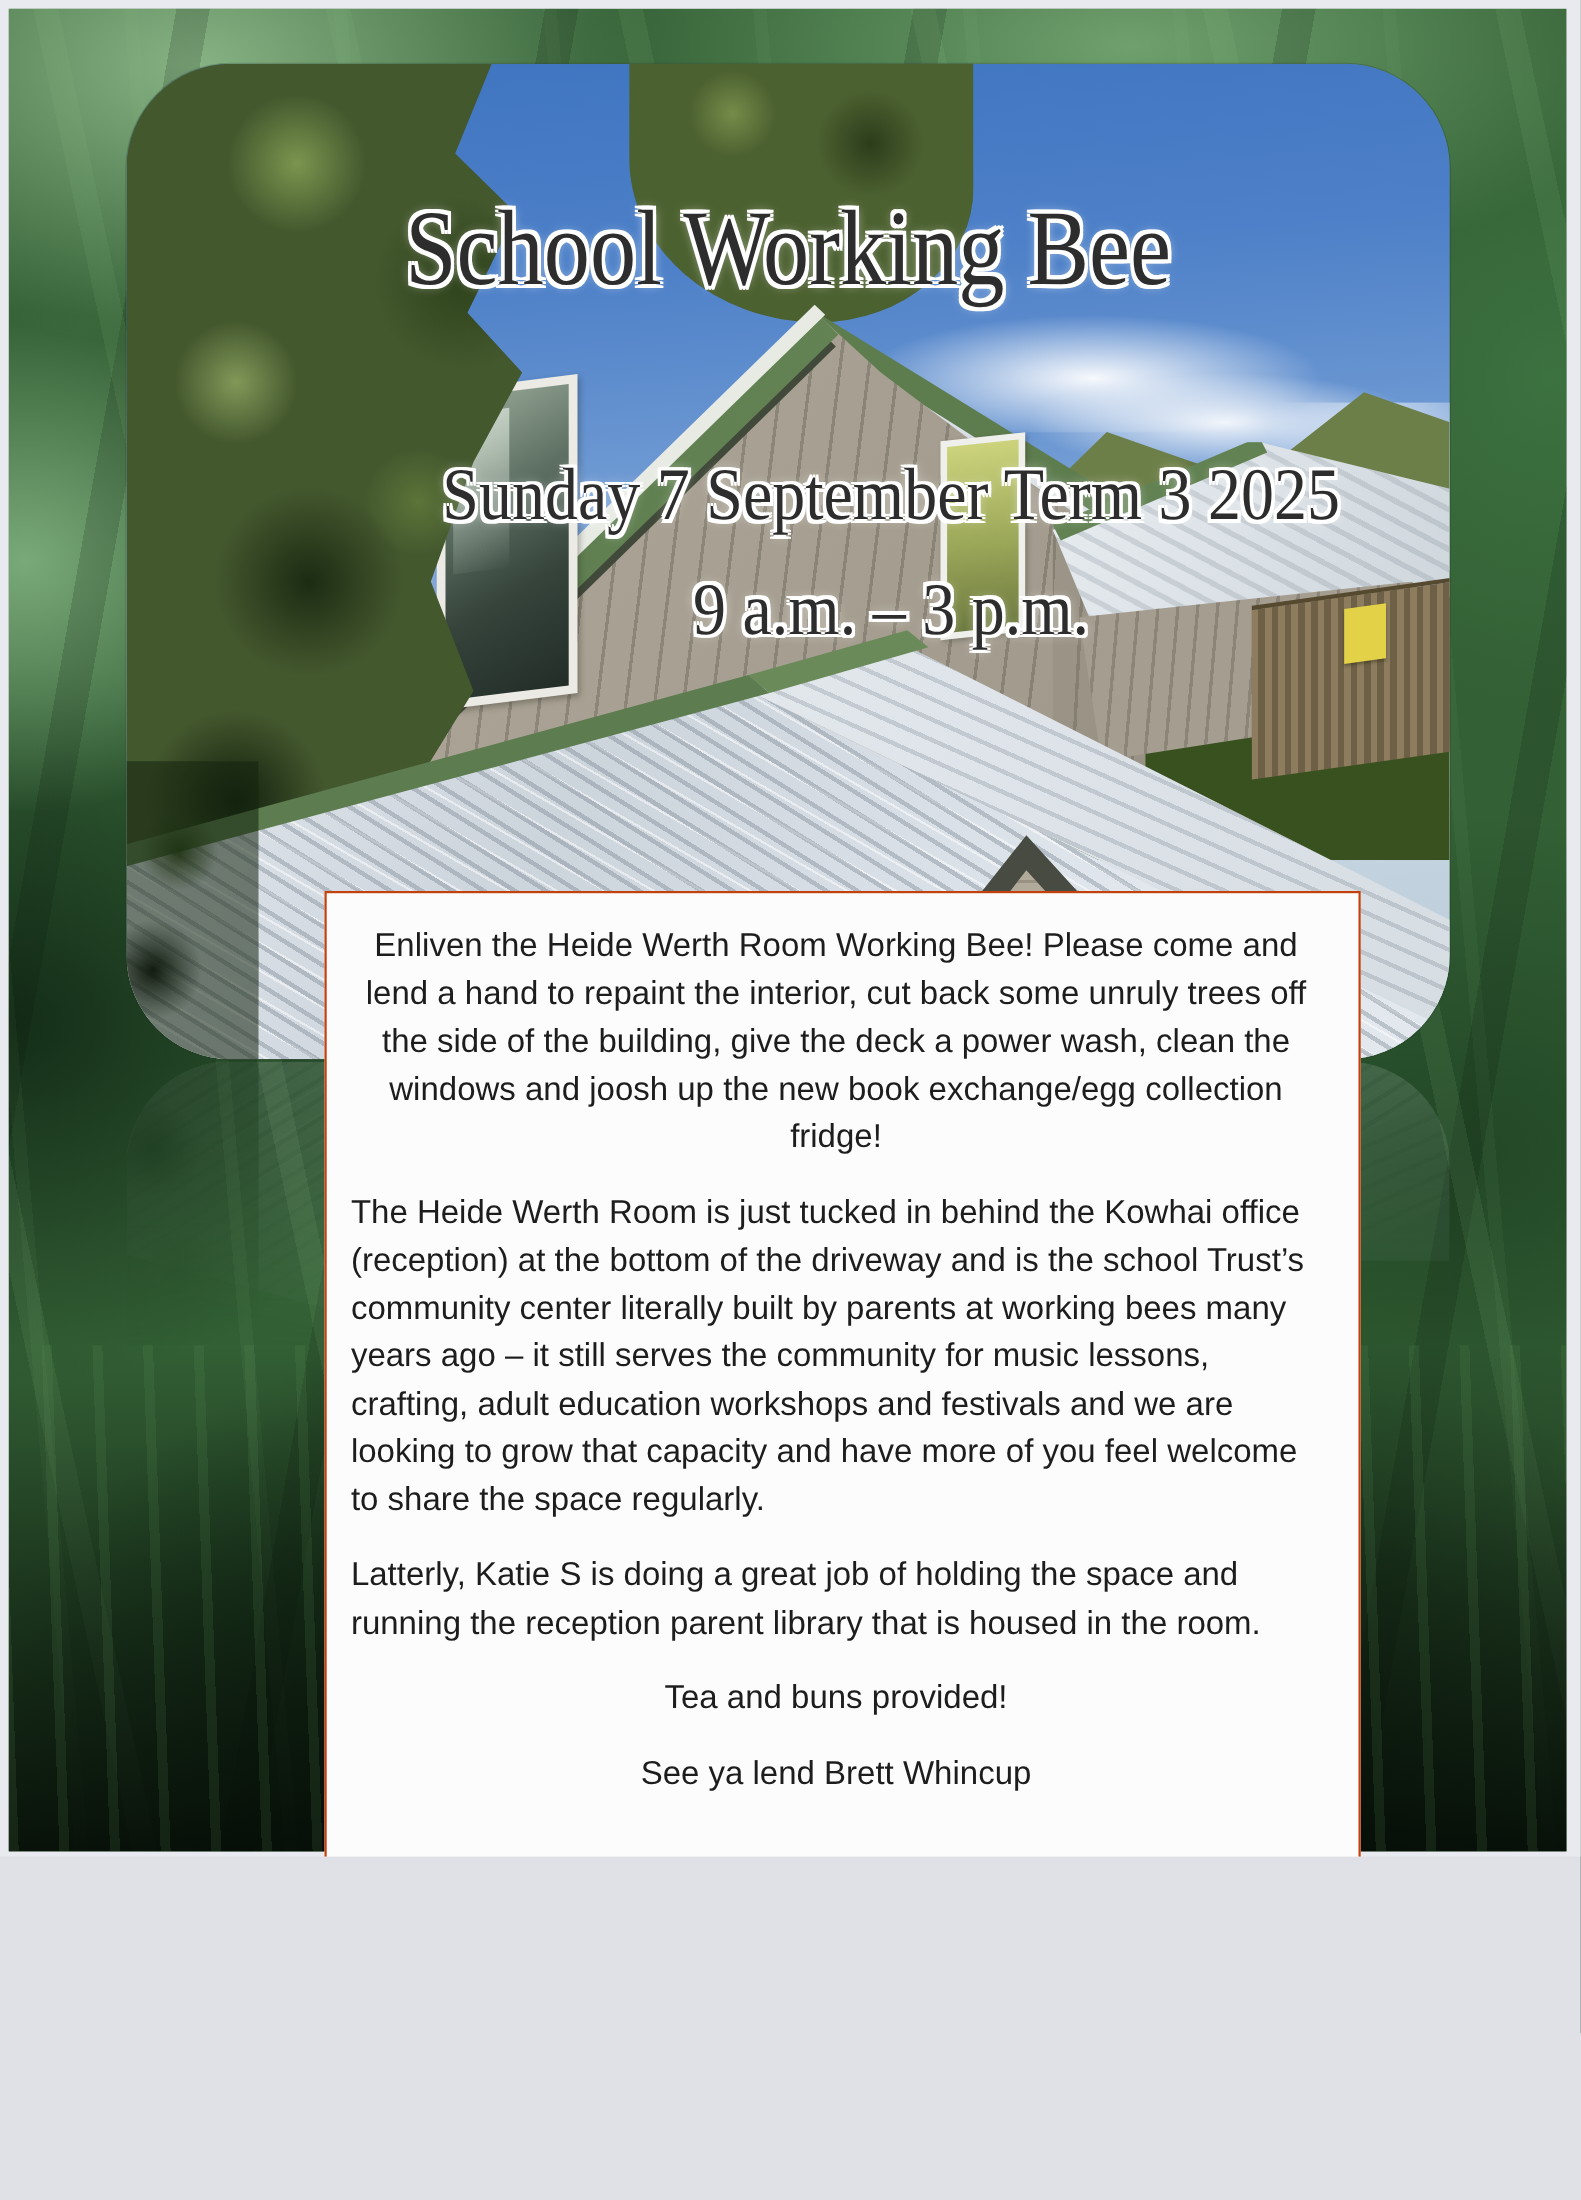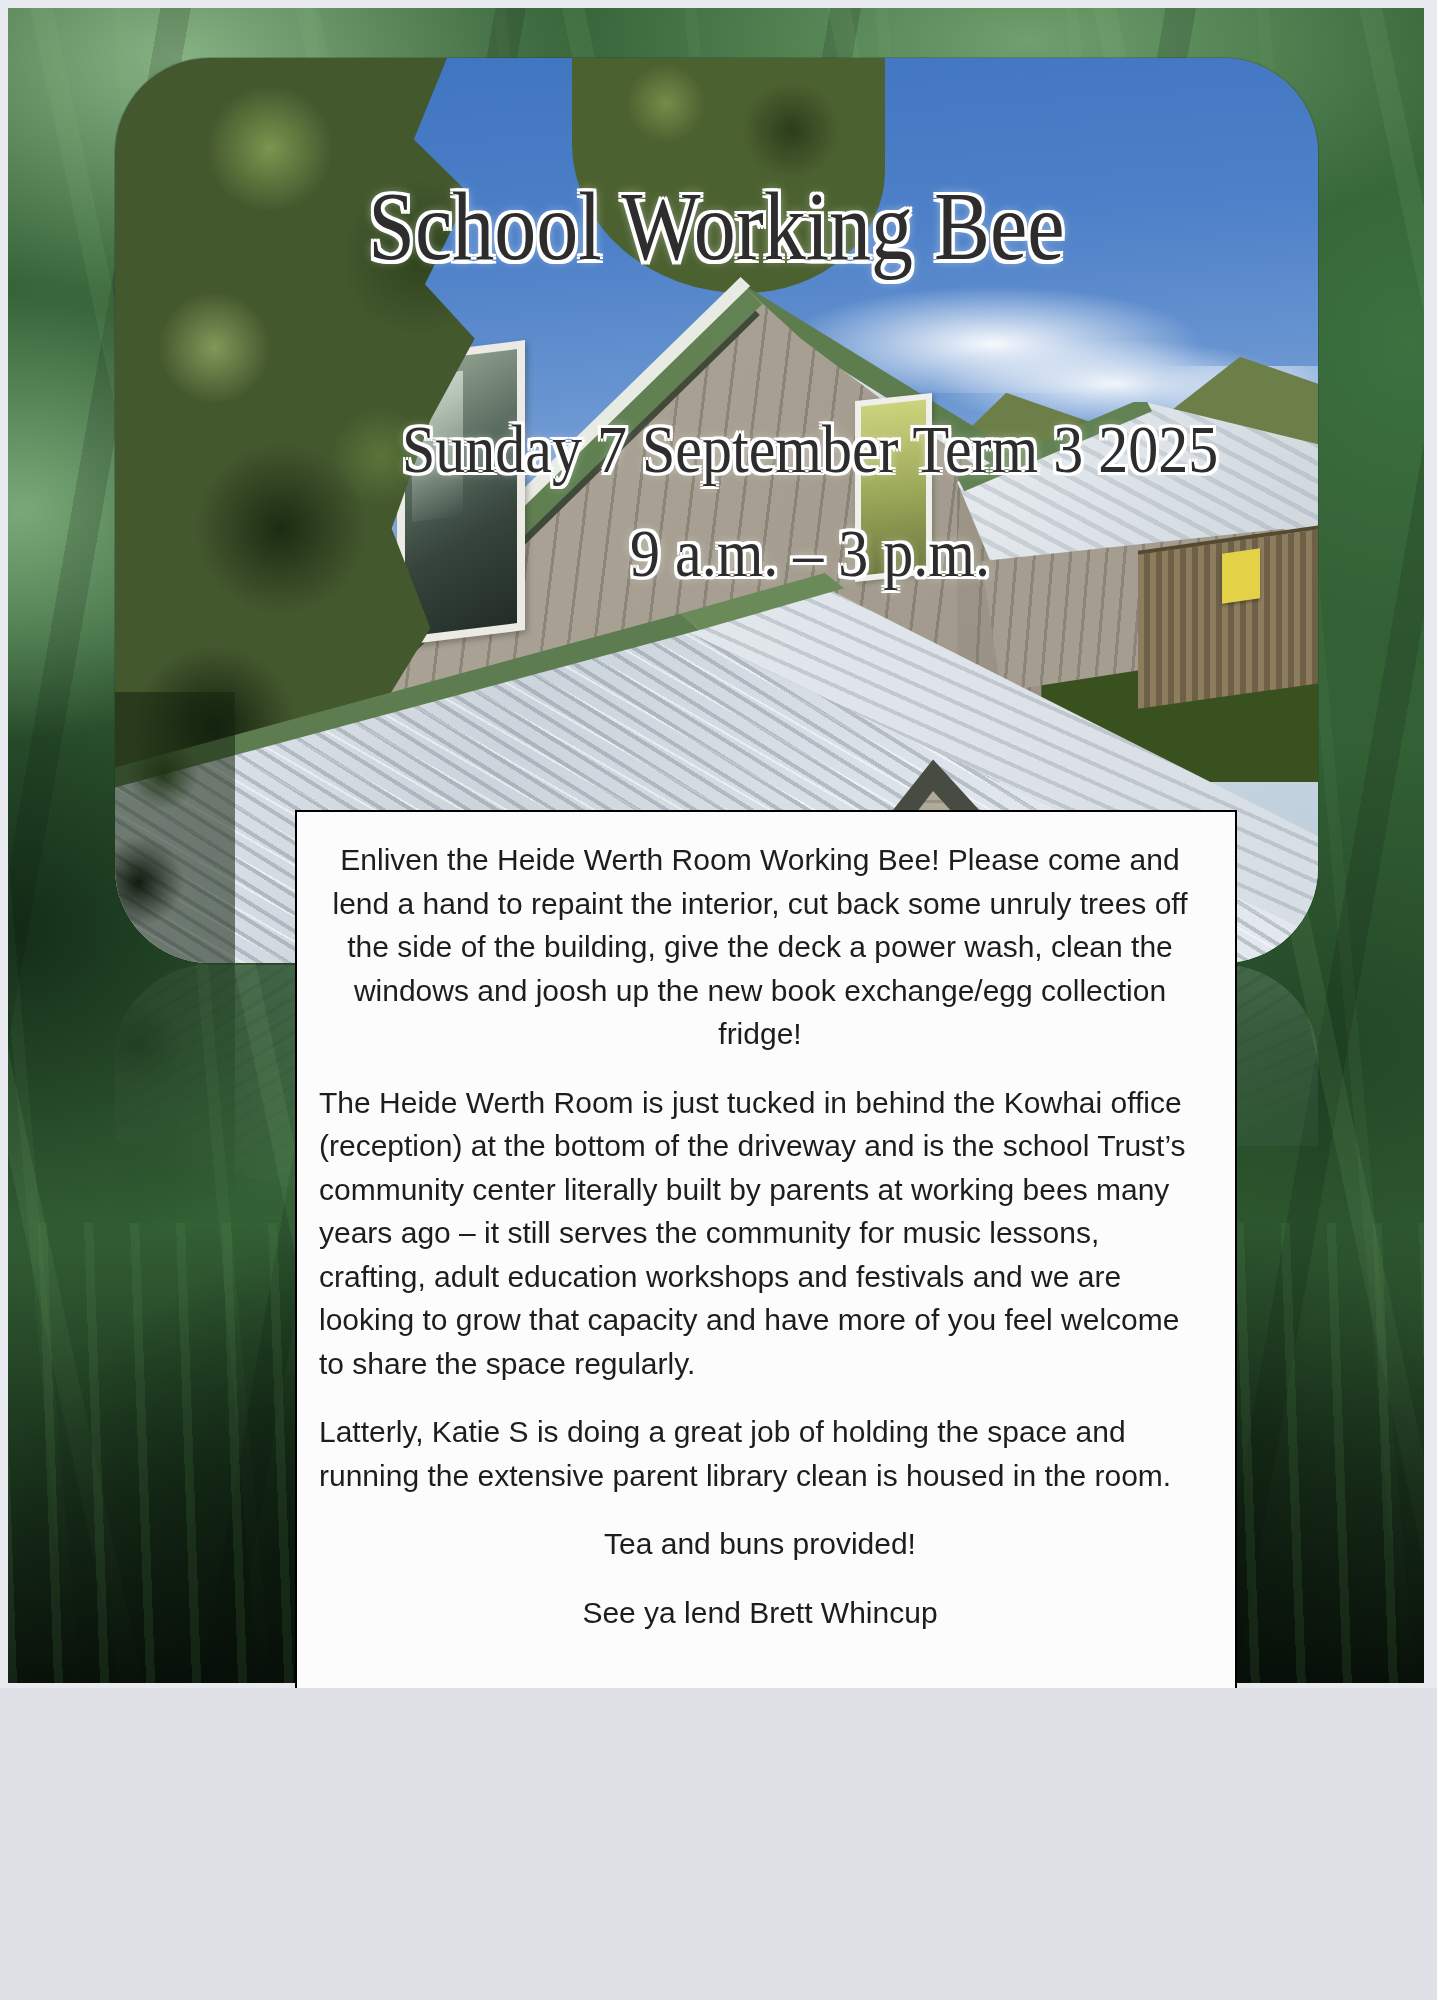--- a/index.html
+++ b/index.html
@@ -167,21 +167,21 @@
   .hero-text{font-family:"Liberation Serif",serif;color:#2d2d2d;position:absolute;white-space:nowrap;
     text-shadow:-3px -3px 0 #fff,3px -3px 0 #fff,-3px 3px 0 #fff,3px 3px 0 #fff,
                 -3px 0 0 #fff,3px 0 0 #fff,0 -3px 0 #fff,0 3px 0 #fff,0 0 10px rgba(255,255,255,.75);}
   .hero-title{left:115px;width:1203px;text-align:center;top:178px;font-size:84px;line-height:1;
     transform:scaleY(1.16);transform-origin:50% 0;}
   .hero-date{left:402px;top:416px;font-size:60px;line-height:1;transform:scaleY(1.12);transform-origin:0 0;}
   .hero-time{left:630px;top:520px;font-size:60px;line-height:1;transform:scaleY(1.12);transform-origin:0 0;}
 
   
   .text-box{position:absolute;left:295px;top:810px;width:942px;height:1020px;box-sizing:border-box;
-    background:#fcfcfc;border:2px solid #000000;padding:26px 34px 20px 22px;
+    background:#fcfcfc;border:2px solid #c2410c;padding:26px 34px 20px 22px;
     color:#1d1d1d;font-size:30px;line-height:1.45;}
   .text-box p{margin:0 0 25px 0;}
   .text-box p.center{text-align:center;}
   .text-box p:last-child{margin-bottom:0;}
   .sup{vertical-align:super;font-size:19px;line-height:0;}
 </style>
 </head>
 <body>
 
 <div class="page">
@@ -261,18 +261,18 @@
       </div>
   </div>
 
   <div class="hero-text hero-title">School Working Bee</div>
   <div class="hero-text hero-date">Sunday 7 September Term 3 2025</div>
   <div class="hero-text hero-time">9 a.m. – 3 p.m.</div>
 
   <div class="text-box">
     <p class="center">Enliven the Heide Werth Room Working Bee! Please come and lend a hand to repaint the interior, cut back some unruly trees off the side of the building, give the deck a power wash, clean the windows and joosh up the new book exchange/egg collection fridge!</p>
     <p>The Heide Werth Room is just tucked in behind the Kowhai office (reception) at the bottom of the driveway and is the school Trust’s community center literally built by parents at working bees many years ago – it still serves the community for music lessons, crafting, adult education workshops and festivals and we are looking to grow that capacity and have more of you feel welcome to share the space regularly.</p>
-    <p>Latterly, Katie S is doing a great job of holding the space and running the extensive parent library clean is housed in the room.</p>
+    <p>Latterly, Katie S is doing a great job of holding the space and running the reception parent library that is housed in the room.</p>
     <p class="center">Tea and buns provided!</p>
     <p class="center">See ya lend Brett Whincup</p>
   </div>
 
 </div>
 
 </body></html>

